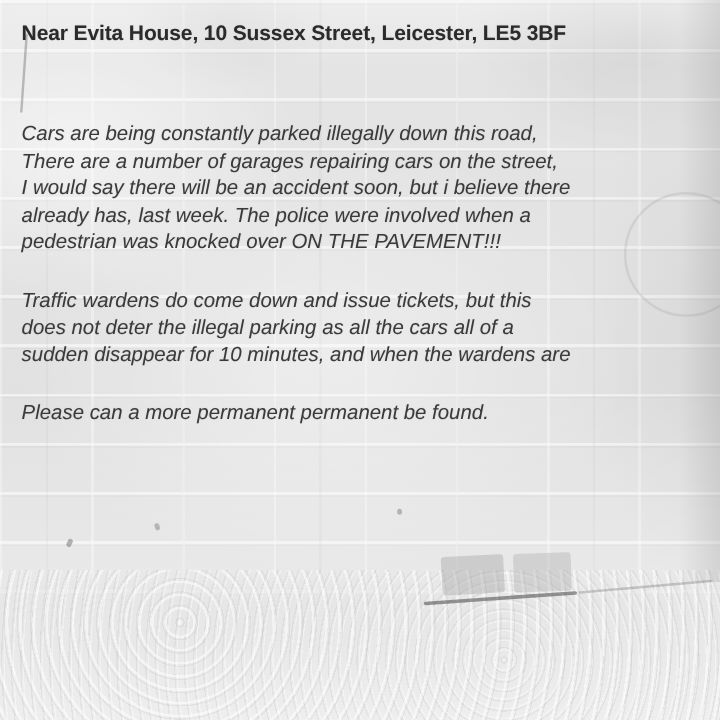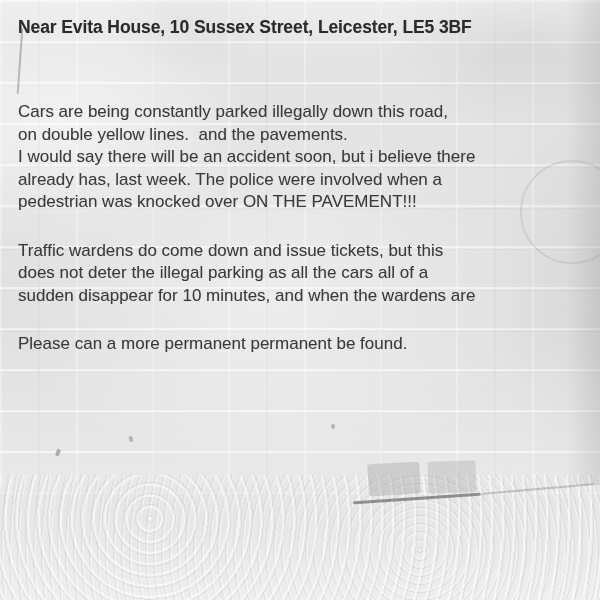--- a/index.html
+++ b/index.html
@@ -70,21 +70,21 @@
     position: absolute; left: 18px; top: 16px; right: 12px;
     font-size: 17.5px; font-weight: bold; color: #2b2b2b;
     letter-spacing: -0.1px; line-height: 22px;
     text-shadow: 0 0 1px rgba(60,60,60,0.25);
   }
   .body-text {
     position: absolute; left: 18px; top: 101px; right: 8px;
     font-size: 17px; color: #3a3a3a; line-height: 22.5px;
     text-shadow: 0 0 1px rgba(70,70,70,0.22);
   }
-  .para { margin: 0 0 26px 0; }
+  .para { margin: 0 0 26px 0; font-style: italic; }
   .line { white-space: pre-wrap; }
 </style>
 </head>
 <body>
 
 <div class="screen">
 
   <div class="wall-bg"></div>
   <div class="ground"></div>
 
@@ -97,21 +97,21 @@
   <div class="mark right-shade"></div>
   <div class="mark speck-1"></div>
   <div class="mark speck-2"></div>
   <div class="mark speck-3"></div>
 
   <div class="title">Near Evita House, 10 Sussex Street, Leicester, LE5 3BF</div>
 
   <div class="body-text">
     <div class="para">
       <div class="line">Cars are being constantly parked illegally down this road,</div>
-      <div class="line">on double yellow lines.  and the pavements.</div>
+      <div class="line">There are a number of garages repairing cars on the street,</div>
       <div class="line">I would say there will be an accident soon, but i believe there</div>
       <div class="line">already has, last week. The police were involved when a</div>
       <div class="line">pedestrian was knocked over ON THE PAVEMENT!!!</div>
     </div>
     <div class="para">
       <div class="line">Traffic wardens do come down and issue tickets, but this</div>
       <div class="line">does not deter the illegal parking as all the cars all of a</div>
       <div class="line">sudden disappear for 10 minutes, and when the wardens are</div>
     </div>
     <div class="para">

